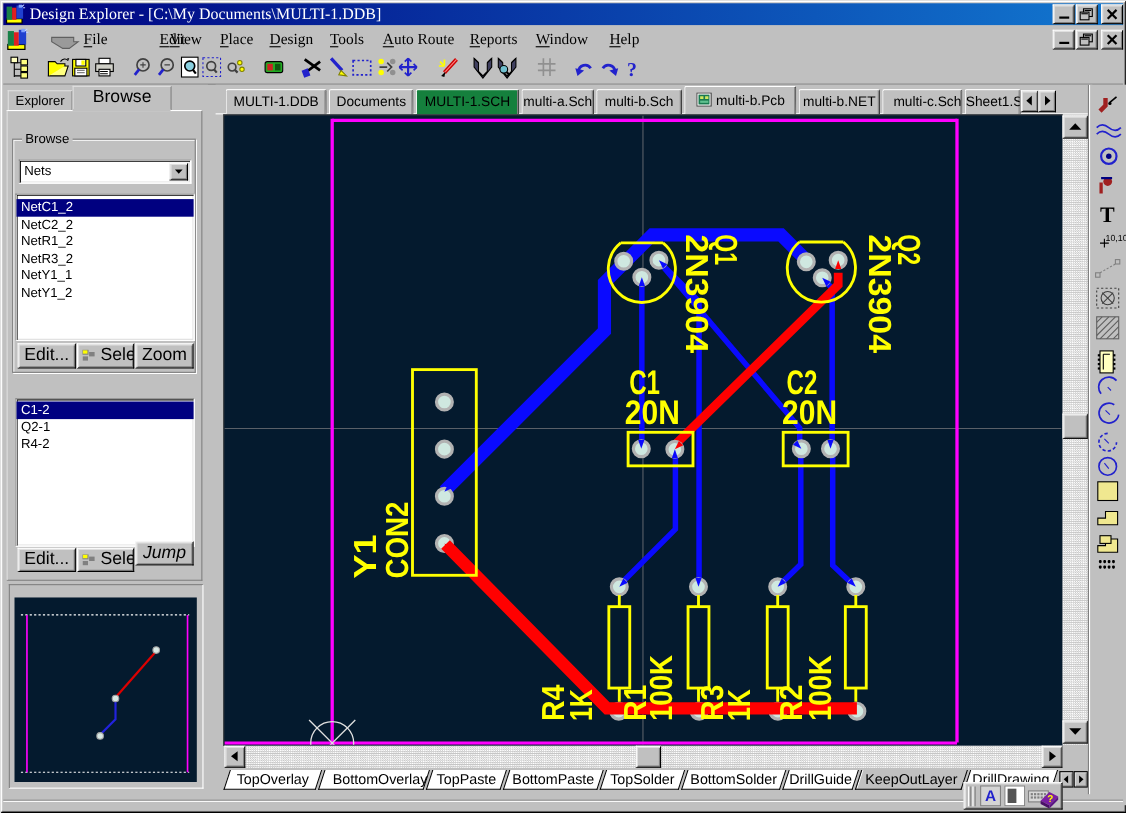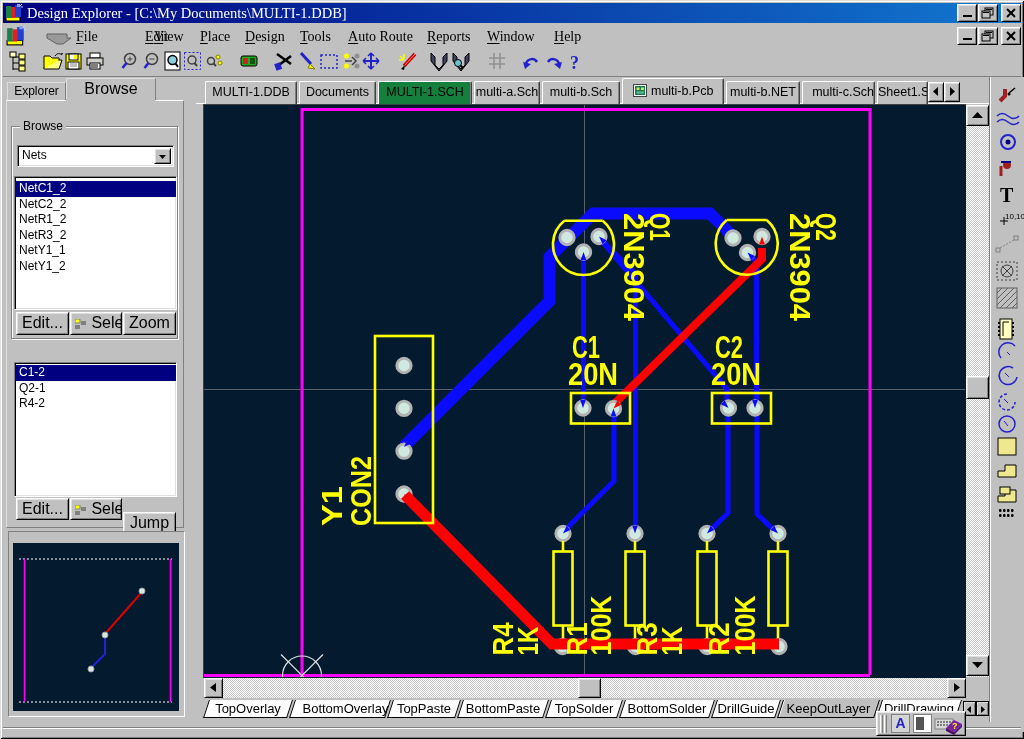--- a/index.html
+++ b/index.html
@@ -251,21 +251,21 @@
   <div style="padding:0 0 0 4px;height:15.5px;line-height:15px;">Q2-1</div>
   <div style="padding:0 0 0 4px;height:15.5px;line-height:15px;">R4-2</div>
 </div>
 
 <div class="abs btn" style="left:16px;top:498px;width:53px;height:22px;line-height:19px;">Edit...</div>
 <div class="abs btn" style="left:70px;top:498px;width:52px;height:22px;line-height:19px;overflow:hidden;white-space:nowrap;text-align:left;padding-left:4px;"><svg width="12" height="10" style="vertical-align:-1px;">
       <rect x="0" y="0" width="5" height="4" fill="#ffff00" stroke="#808080" stroke-width="1"></rect>
       <rect x="6" y="2" width="5" height="4" fill="#808080"></rect>
       <rect x="0" y="6" width="5" height="4" fill="#808080"></rect>
     </svg> Select</div>
-<div class="abs btn" style="left:123px;top:512px;width:53px;height:22px;line-height:19px;">Jump</div>
+<div class="abs btn" style="left:123px;top:492px;width:53px;height:22px;line-height:19px;font-style:italic;">Jump</div>
 
 <div class="abs sunken2" style="left:8px;top:531px;width:177px;height:186px;background:#c0c0c0;"></div>
 <svg class="abs" style="left:13px;top:543px;" width="166" height="168" viewBox="13 543 166 168">
   <rect x="13" y="543" width="166" height="168" fill="#041a2e"></rect>
   <line x1="19" y1="559" x2="172" y2="559" stroke="#ffffff" stroke-width="1" stroke-dasharray="2,2"></line>
   <line x1="19" y1="702" x2="172" y2="702" stroke="#ffffff" stroke-width="1" stroke-dasharray="2,2"></line>
   <line x1="24.5" y1="559" x2="24.5" y2="702" stroke="#ff00ff" stroke-width="1.5"></line>
   <line x1="170.5" y1="559" x2="170.5" y2="702" stroke="#ff00ff" stroke-width="1.5"></line>
   <line x1="142" y1="592" x2="105" y2="634" stroke="#dd0000" stroke-width="2"></line>
   <polyline points="105,636 105,654 91,668" stroke="#2222dd" stroke-width="2" fill="none"></polyline>

